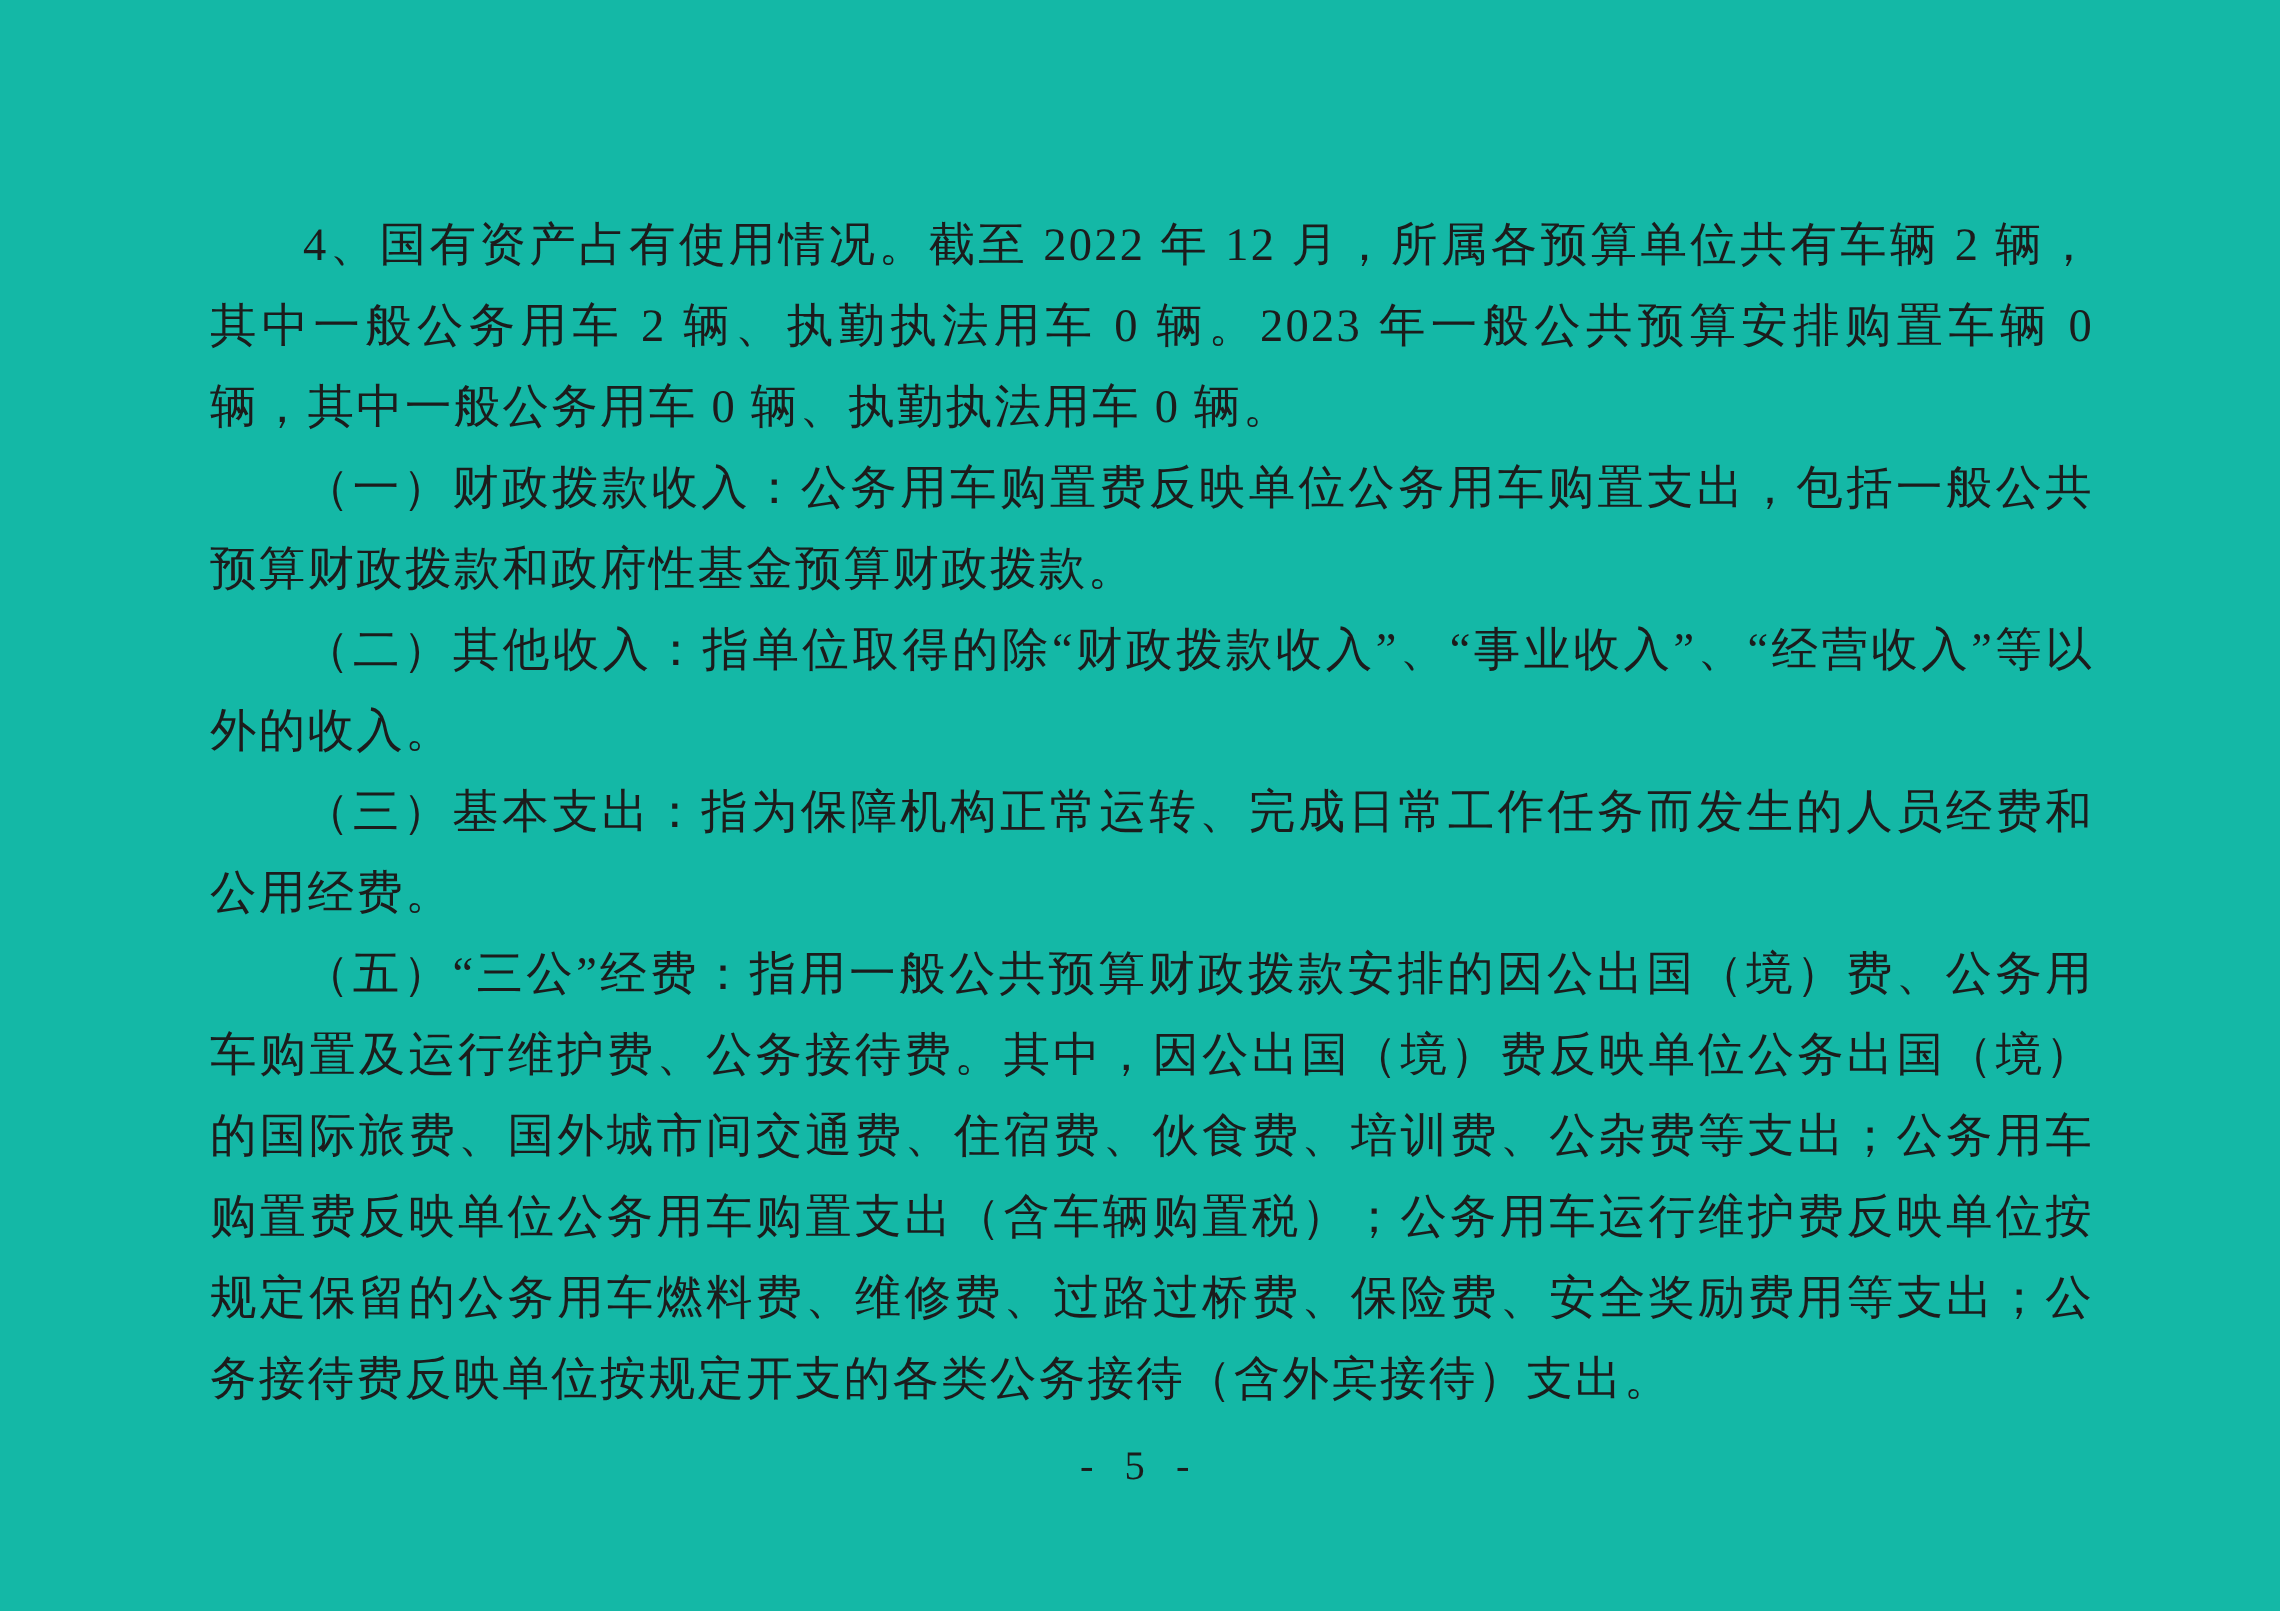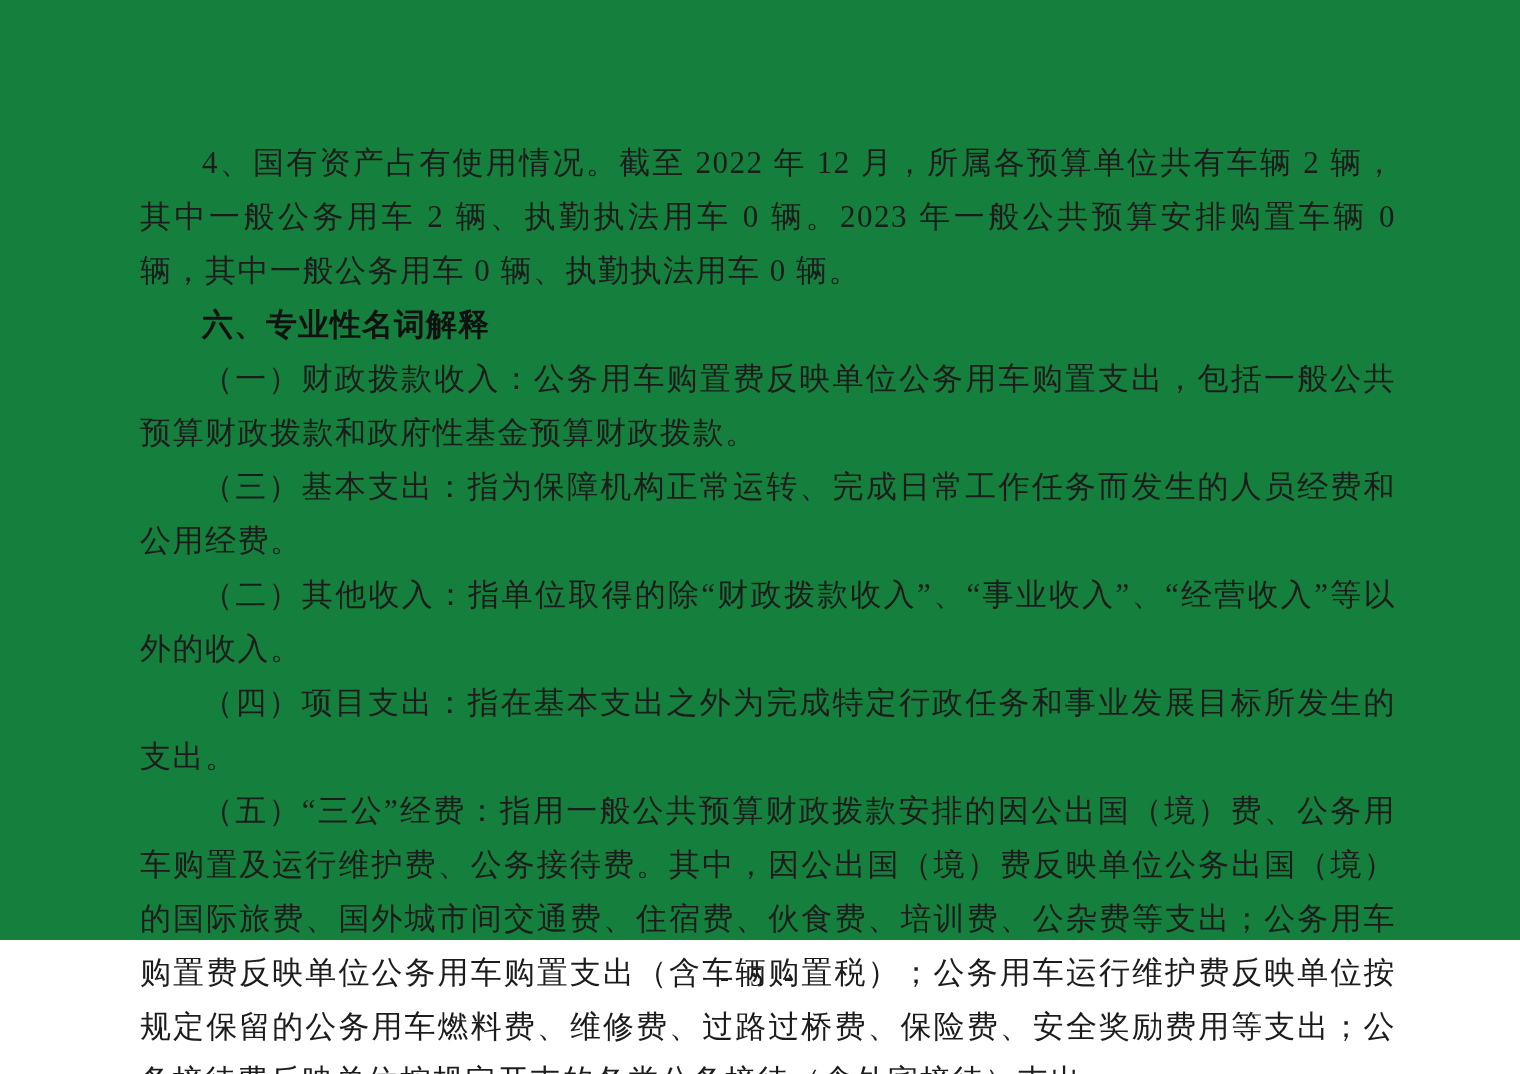--- a/index.html
+++ b/index.html
@@ -13,22 +13,22 @@
     position: relative;
     font-family: "Liberation Serif", "DejaVu Serif", serif;
     color: #1c1c1c;
     overflow: hidden;
   }
   .page {
     position: absolute;
     left: 0;
     top: 0;
     width: 1520px;
-    height: 940px;
-    background: #15803d;
+    height: 1074px;
+    background: #14b8a6;
   }
   .content {
     position: absolute;
     left: 140px;
     top: 136px;
     width: 1256px;
   }
   .body-para {
     margin: 0;
     font-size: 31px;
@@ -61,24 +61,22 @@
     color: #1c1c1c;
     font-family: "Liberation Serif", "DejaVu Serif", serif;
   }
 </style>
 </head>
 <body>
 
 <div class="page">
   <main class="content">
     <p class="body-para">4、国有资产占有使用情况。截至 2022 年 12 月，所属各预算单位共有车辆 2 辆，其中一般公务用车 2 辆、执勤执法用车 0 辆。2023 年一般公共预算安排购置车辆 0 辆，其中一般公务用车 0 辆、执勤执法用车 0 辆。</p>
-    <h2 class="section-heading">六、专业性名词解释</h2>
     <p class="body-para">（一）财政拨款收入：公务用车购置费反映单位公务用车购置支出，包括一般公共预算财政拨款和政府性基金预算财政拨款。</p>
+    <p class="body-para">（二）其他收入：指单位取得的除“财政拨款收入”、“事业收入”、“经营收入”等以外的收入。</p>
     <p class="body-para">（三）基本支出：指为保障机构正常运转、完成日常工作任务而发生的人员经费和公用经费。</p>
-    <p class="body-para">（二）其他收入：指单位取得的除“财政拨款收入”、“事业收入”、“经营收入”等以外的收入。</p>
-    <p class="body-para">（四）项目支出：指在基本支出之外为完成特定行政任务和事业发展目标所发生的支出。</p>
     <p class="body-para">（五）“三公”经费：指用一般公共预算财政拨款安排的因公出国（境）费、公务用车购置及运行维护费、公务接待费。其中，因公出国（境）费反映单位公务出国（境）的国际旅费、国外城市间交通费、住宿费、伙食费、培训费、公杂费等支出；公务用车购置费反映单位公务用车购置支出（含车辆购置税）；公务用车运行维护费反映单位按规定保留的公务用车燃料费、维修费、过路过桥费、保险费、安全奖励费用等支出；公务接待费反映单位按规定开支的各类公务接待（含外宾接待）支出。</p>
   </main>
 
   <footer class="page-footer">
     <span class="page-number">- 5 -</span>
   </footer>
 </div>
 
 </body></html>

